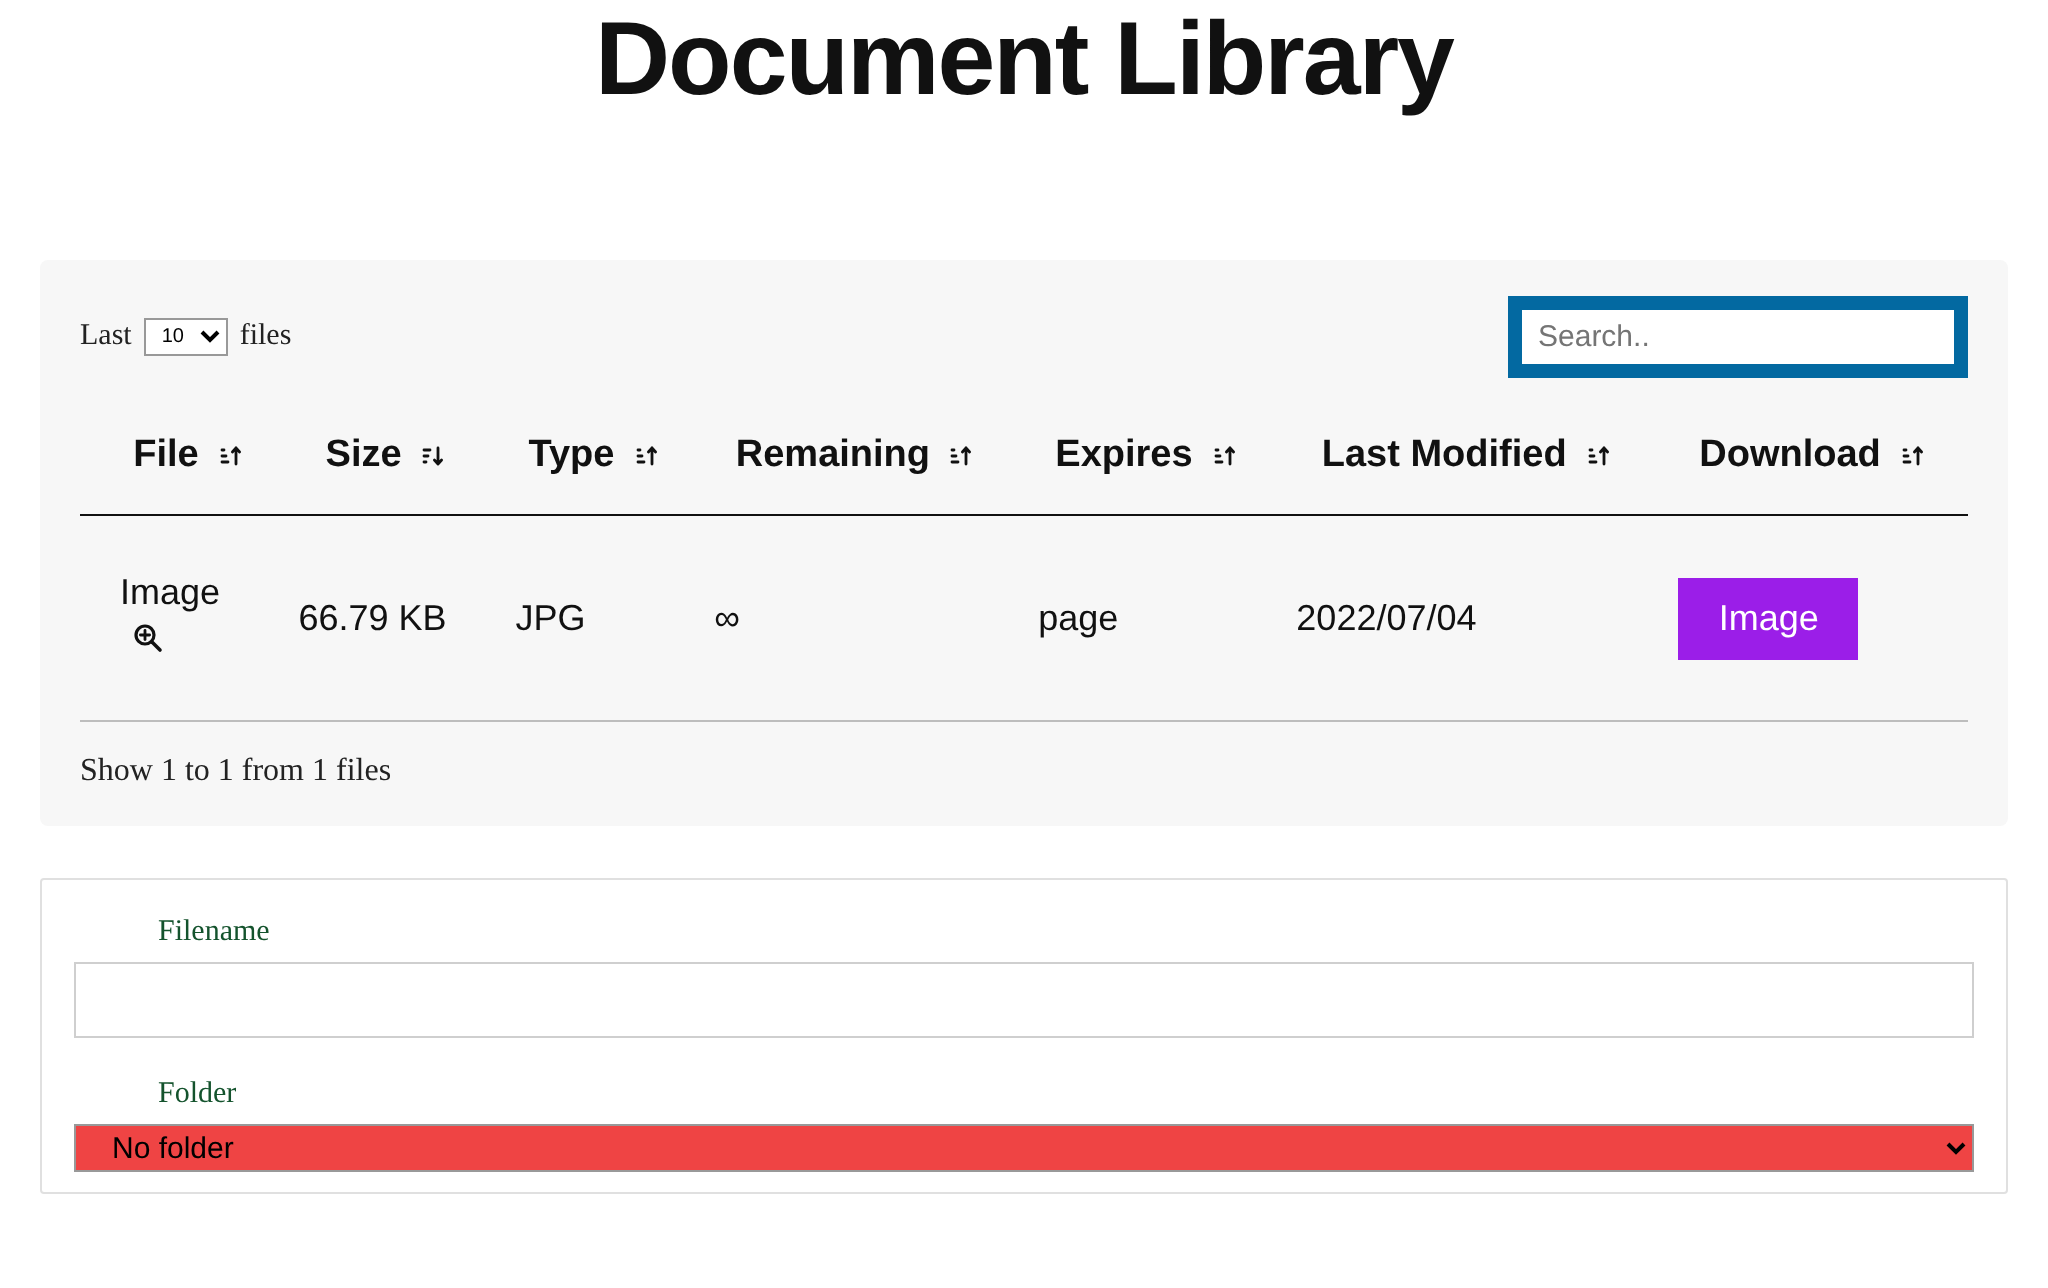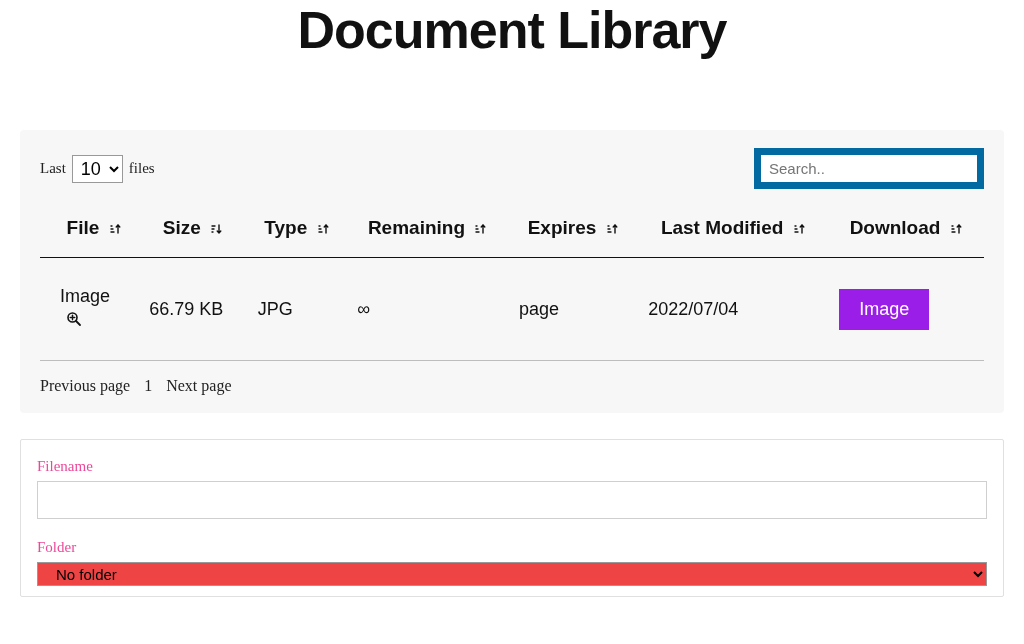--- a/index.html
+++ b/index.html
@@ -28,21 +28,21 @@
       display: flex;
       align-items: center;
       justify-content: space-between;
       padding: 0 20px 12px 20px;
       font-family: Georgia, "Times New Roman", serif;
       font-size: 15px;
       color: #222;
     }
     .show-files { display: flex; align-items: center; gap: 6px; }
     .show-files select {
-      font-size: 18px;
+      font-size: 10px;
       padding: 2px 4px;
       border: 1px solid #999;
       background: #fff;
     }
     .search-box input {
       width: 230px;
       padding: 5px 8px;
       font-size: 15px;
       border: 7px solid #0369a1;
       background: #fff;
@@ -100,23 +100,24 @@
 
     .form-panel {
       margin: 26px 20px 0 20px;
       border: 1px solid #e0e0e0;
       border-radius: 2px;
       padding: 18px 16px 10px 16px;
       font-family: Georgia, "Times New Roman", serif;
     }
     .form-label {
       font-size: 15px;
-      color: #ec4899;
+      color: #14532d;
       margin-bottom: 6px;
       display: block;
+      margin-left: 42px;
     }
     .form-input {
       width: 100%;
       height: 38px;
       border: 1px solid #cfcfcf;
       background: #fff;
       padding: 6px 8px;
       font-size: 15px;
       margin-bottom: 20px;
     }
@@ -225,25 +226,21 @@
           <td>2022/07/04</td>
           <td>
             <button class="download-btn">Image</button>
           </td>
         </tr>
       </tbody>
     </table>
   </div>
 
   <div class="footer-row">
-    <div class="pager">
-      <span class="page-link">Previous page</span>
-      <span class="page-num">1</span>
-      <span class="page-link">Next page</span>
-    </div>
+    <span>Show 1 to 1 from 1 files</span>
   </div>
 </div>
 
 <div class="form-panel">
   <label class="form-label">Filename</label>
   <input class="form-input" type="text" value="" style="">
 
   <label class="form-label">Folder</label>
   <select class="form-select">
     <option>No folder</option>

